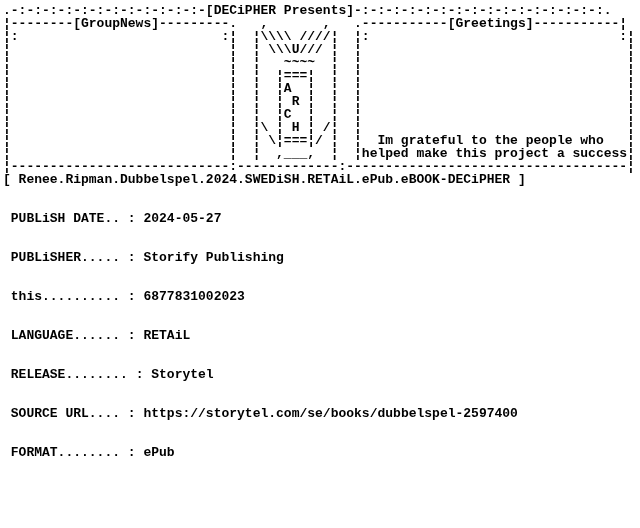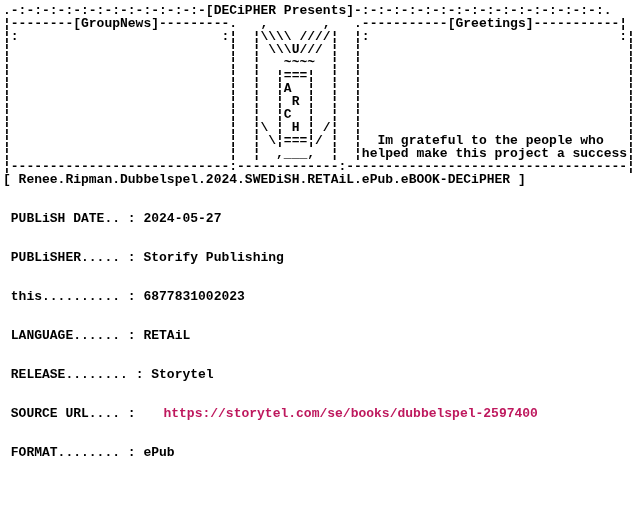--- a/index.html
+++ b/index.html
@@ -19,24 +19,23 @@
     font-weight: bold;
     font-size: 13px;
     line-height: 13px;
     color: #000000;
     white-space: pre;
     margin: 0;
   }
   pre.mono { margin: 0; }
   .row { white-space: pre; }
   .link {
-    color: #be185d;
+    color: #000000;
     text-decoration: none;
     cursor: pointer;
-    margin-left: 20px;
   }
 </style>
 </head>
 <body>
 
 <main class="nfo-page">
 
   <pre class="mono">.-:-:-:-:-:-:-:-:-:-:-:-:-[DECiPHER Presents]-:-:-:-:-:-:-:-:-:-:-:-:-:-:-:-:.
 ¦--------[GroupNews]---------.   ,       ,   .-----------[Greetings]-----------¦
 ¦:                          :¦  ¦\\\\ ////¦  ¦:                                :¦

